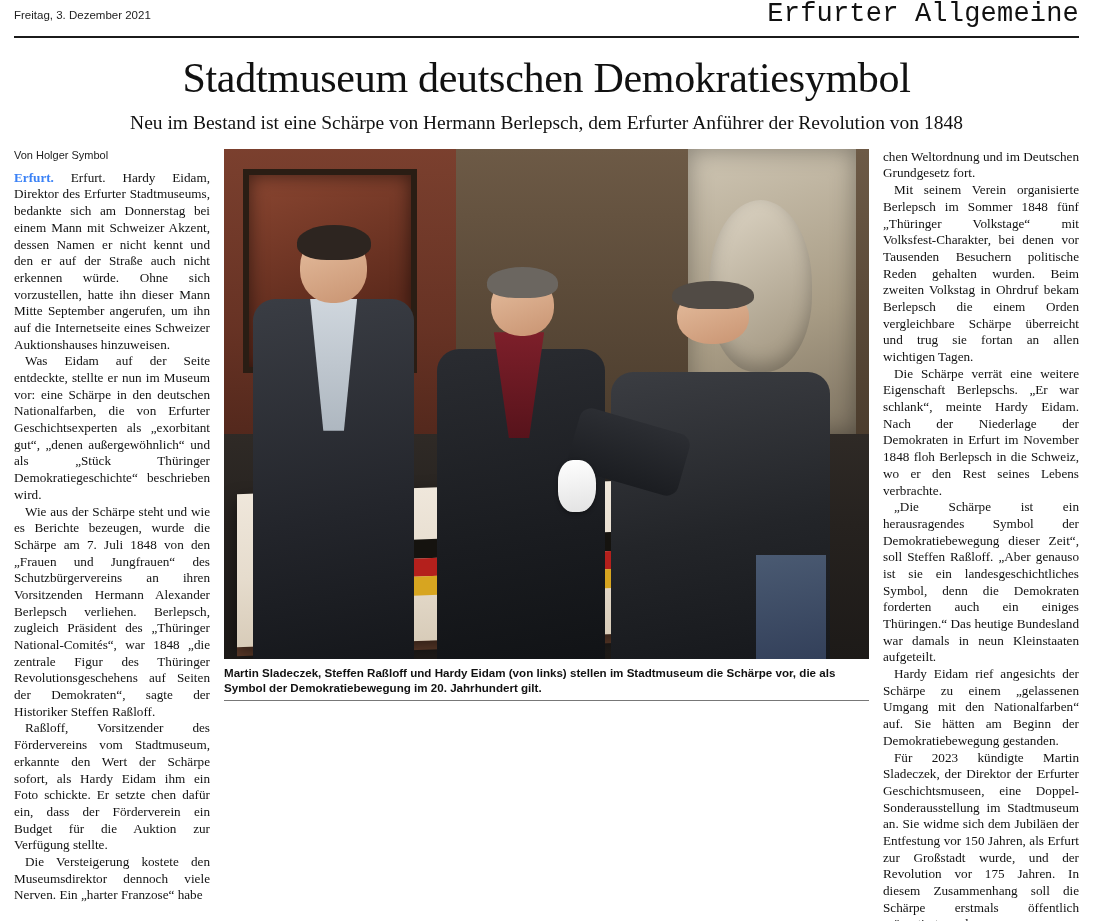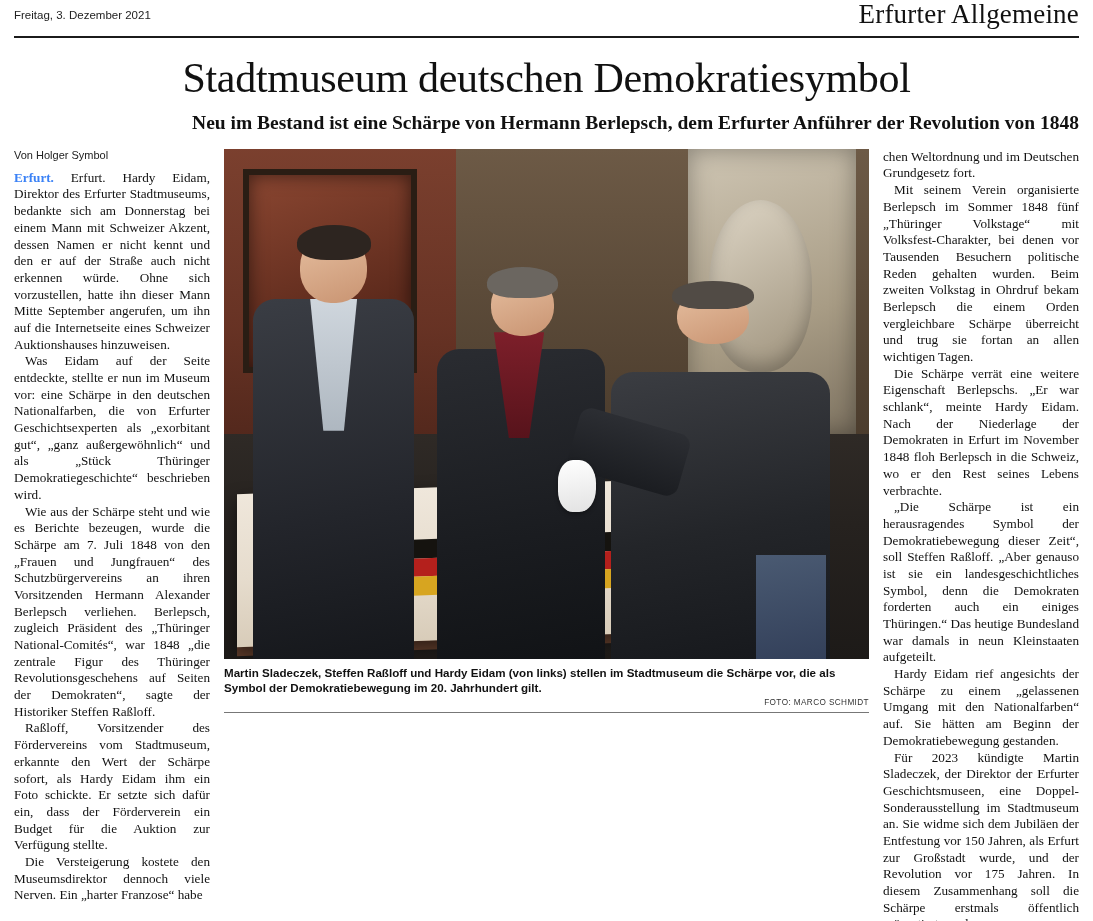--- a/index.html
+++ b/index.html
@@ -22,44 +22,44 @@
     justify-content:flex-end;
   }
   .masthead-date {
     position:absolute;
     left:0; top:9px;
     font-family:"Liberation Sans", sans-serif;
     font-size:11.5px;
     color:#222;
   }
   .masthead-title {
-    font-family:Liberation Serif, serif;
+    font-family:Liberation Mono, monospace;
     font-size:27px;
     letter-spacing:0.2px;
     color:#111;
     line-height:1.05;
   }
   .rule-double {
     border-top:2.5px solid #1b1b1b;
     margin-top:2px;
   }
 
   
   .headline {
     text-align:center;
     font-size:42px;
     line-height:1.08;
     font-weight:normal;
     margin:18px 0 0 0;
     letter-spacing:-0.3px;
   }
   .subhead {
-    text-align:right;
+    text-align:center;
     font-size:19.5px;
-    font-weight:bold;
+    font-weight:normal;
     margin:10px 0 0 0;
     line-height:1.2;
   }
 
   
   .content {
     margin-top:14px;
     display:grid;
     grid-template-columns:196px 1fr 196px;
     column-gap:14px;
@@ -257,23 +257,23 @@
   <div class="rule-double"></div>
 
   <h1 class="headline">Stadtmuseum deutschen Demokratiesymbol</h1>
   <h2 class="subhead">Neu im Bestand ist eine Schärpe von Hermann Berlepsch, dem Erfurter Anführer der Revolution von 1848</h2>
 
   <div class="content">
 
     <div class="col">
       <div class="byline">Von Holger Symbol</div>
       <p class="lead"><span class="place">Erfurt.</span> <span>Erfurt. Hardy Eidam, Direktor des Erfurter Stadtmuseums, bedankte sich am Donnerstag bei einem Mann mit Schweizer Akzent, dessen Namen er nicht kennt und den er auf der Straße auch nicht erkennen würde. Ohne sich vorzustellen, hatte ihn dieser Mann Mitte September angerufen, um ihn auf die Internetseite eines Schweizer Auktionshauses hinzuweisen.</span></p>
-      <p>Was Eidam auf der Seite entdeckte, stellte er nun im Museum vor: eine Schärpe in den deutschen Nationalfarben, die von Erfurter Geschichtsexperten als „exorbitant gut“, „ganz außergewöhnlich“ und als „Stück Thüringer Demokratiegeschichte“ beschrieben wird.</p>
+      <p>Was Eidam auf der Seite entdeckte, stellte er nun im Museum vor: eine Schärpe in den deutschen Nationalfarben, die von Erfurter Geschichtsexperten als „exorbitant gut“, „denen außergewöhnlich“ und als „Stück Thüringer Demokratiegeschichte“ beschrieben wird.</p>
       <p>Wie aus der Schärpe steht und wie es Berichte bezeugen, wurde die Schärpe am 7. Juli 1848 von den „Frauen und Jungfrauen“ des Schutzbürgervereins an ihren Vorsitzenden Hermann Alexander Berlepsch verliehen. Berlepsch, zugleich Präsident des „Thüringer National-Comités“, war 1848 „die zentrale Figur des Thüringer Revolutionsgeschehens auf Seiten der Demokraten“, sagte der Historiker Steffen Raßloff.</p>
-      <p>Raßloff, Vorsitzender des Fördervereins vom Stadtmuseum, erkannte den Wert der Schärpe sofort, als Hardy Eidam ihm ein Foto schickte. Er setzte sich dafür ein, dass der Förderverein ein Budget für die Auktion zur Verfügung stellte.</p>
+      <p>Raßloff, Vorsitzender des Fördervereins vom Stadtmuseum, erkannte den Wert der Schärpe sofort, als Hardy Eidam ihm ein Foto schickte. Er setzte chen dafür ein, dass der Förderverein ein Budget für die Auktion zur Verfügung stellte.</p>
       <p>Die Versteigerung kostete den Museumsdirektor dennoch viele Nerven. Ein „harter Franzose“ habe</p>
     </div>
 
     <div class="photo-wrap">
       <div class="photo" aria-label="museum-photo">
         <div class="scene">
           <div class="wall"></div>
           <div class="wall-panel"></div>
           <div class="wall-frame"></div>
           <div class="relief"></div>
@@ -313,21 +313,20 @@
             <div class="glove"></div>
             <div class="p-head">
               <div class="glasses"></div>
             </div>
             <div class="p-hair"></div>
           </div>
         </div>
       </div>
 
       <div class="caption">Martin Sladeczek, Steffen Raßloff und Hardy Eidam (von links) stellen im Stadtmuseum die Schärpe vor, die als Symbol der Demokratiebewegung im 20. Jahrhundert gilt.</div>
-      <div class="credit">FOTO: MARCO SCHMIDT</div>
       <div class="center-rule"></div>
     </div>
 
     <div class="col">
       <p class="lead">chen Weltordnung und im Deutschen Grundgesetz fort.</p>
       <p>Mit seinem Verein organisierte Berlepsch im Sommer 1848 fünf „Thüringer Volkstage“ mit Volksfest-Charakter, bei denen vor Tausenden Besuchern politische Reden gehalten wurden. Beim zweiten Volkstag in Ohrdruf bekam Berlepsch die einem Orden vergleichbare Schärpe überreicht und trug sie fortan an allen wichtigen Tagen.</p>
       <p>Die Schärpe verrät eine weitere Eigenschaft Berlepschs. „Er war schlank“, meinte Hardy Eidam. Nach der Niederlage der Demokraten in Erfurt im November 1848 floh Berlepsch in die Schweiz, wo er den Rest seines Lebens verbrachte.</p>
       <p>„Die Schärpe ist ein herausragendes Symbol der Demokratiebewegung dieser Zeit“, soll Steffen Raßloff. „Aber genauso ist sie ein landesgeschichtliches Symbol, denn die Demokraten forderten auch ein einiges Thüringen.“ Das heutige Bundesland war damals in neun Kleinstaaten aufgeteilt.</p>
       <p>Hardy Eidam rief angesichts der Schärpe zu einem „gelassenen Umgang mit den Nationalfarben“ auf. Sie hätten am Beginn der Demokratiebewegung gestanden.</p>
       <p>Für 2023 kündigte Martin Sladeczek, der Direktor der Erfurter Geschichtsmuseen, eine Doppel-Sonderausstellung im Stadtmuseum an. Sie widme sich dem Jubiläen der Entfestung vor 150 Jahren, als Erfurt zur Großstadt wurde, und der Revolution vor 175 Jahren. In diesem Zusammenhang soll die Schärpe erstmals öffentlich präsentiert werden.</p>

